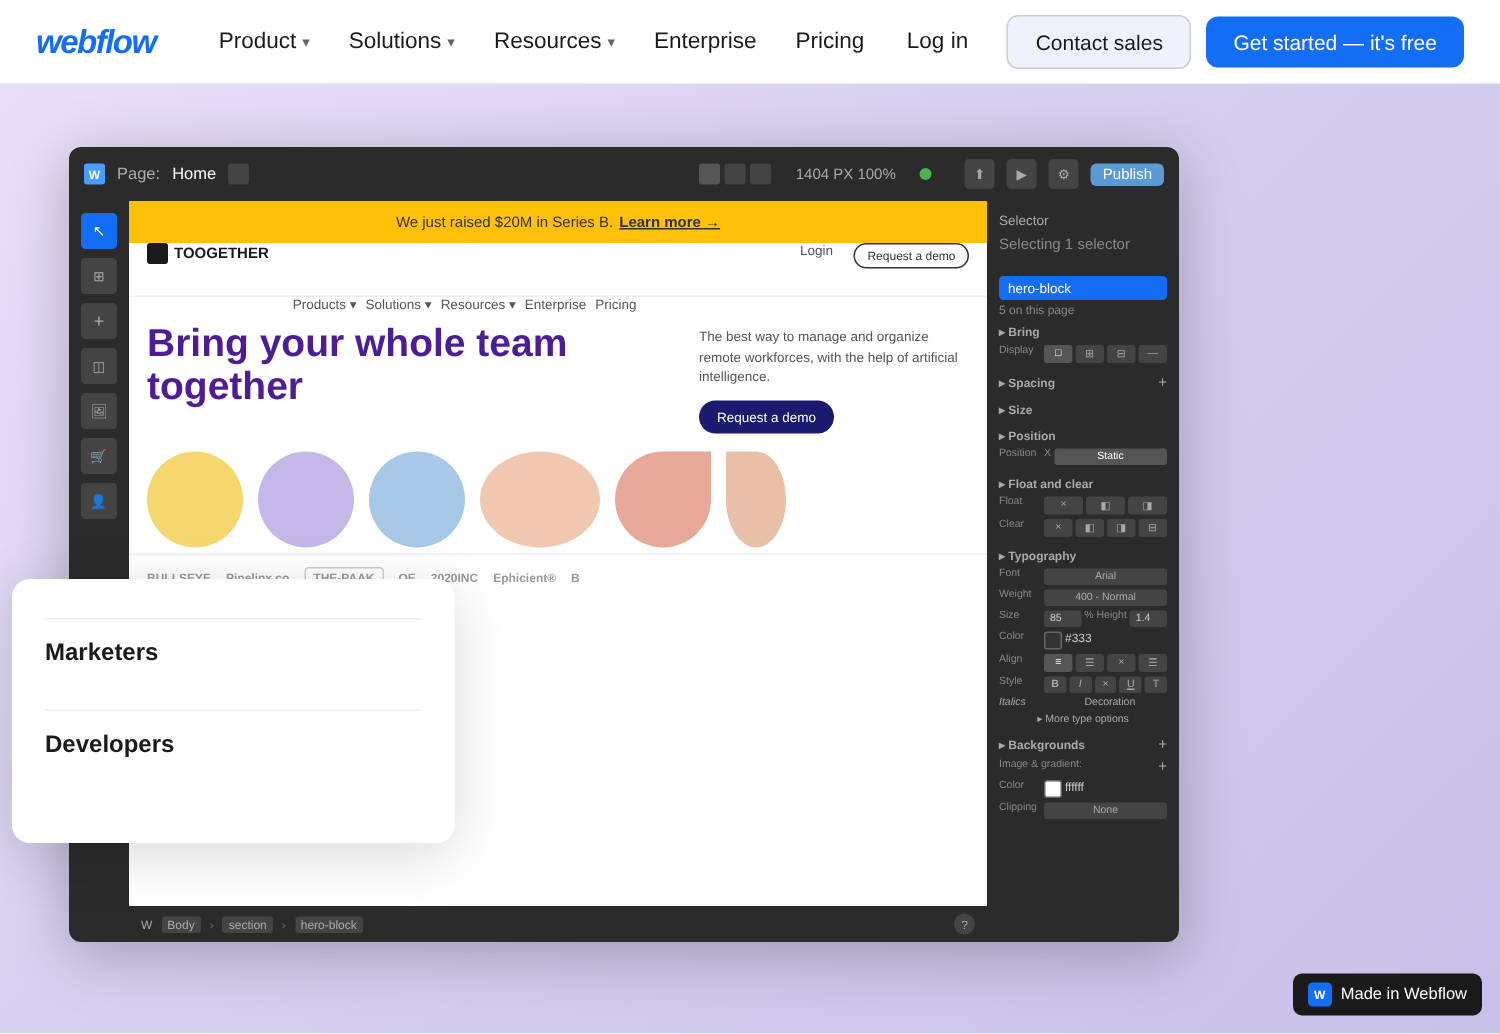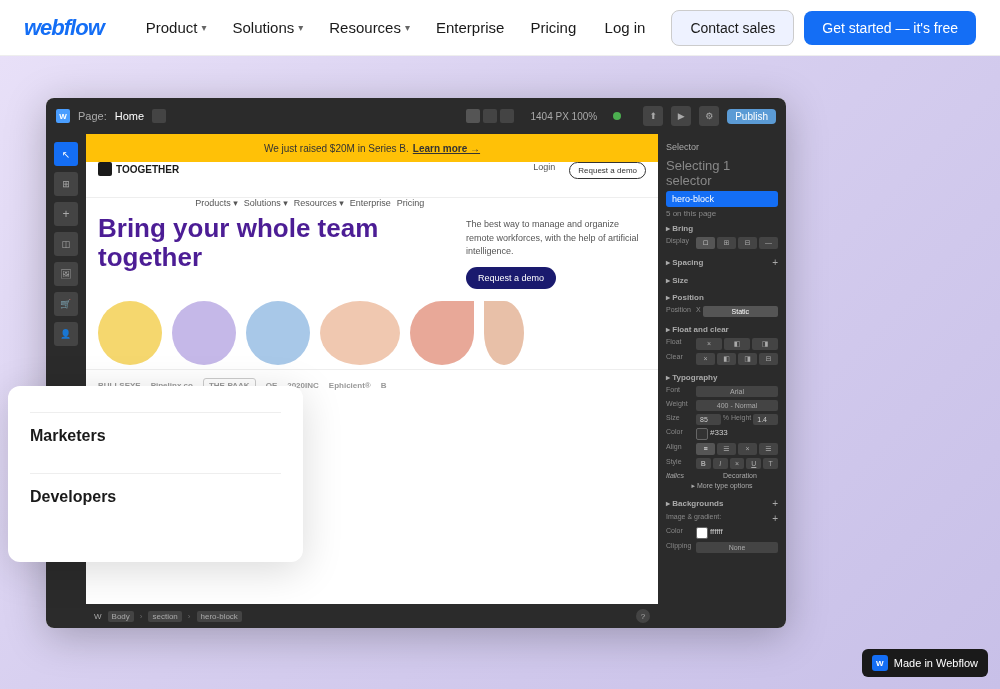--- a/index.html
+++ b/index.html
@@ -292,21 +292,21 @@
         <span class="site-brand bordered">THE-PAAK</span>
         <span class="site-brand">OE</span>
         <span class="site-brand">2020INC</span>
         <span class="site-brand">Ephicient®</span>
         <span class="site-brand">B</span>
       </div>
     </div>
 
     <div class="editor-sidebar-right">
       <div class="panel-title">Selector</div>
-      <div style="font-size:13px;color:#888;margin-bottom:3px;">Selecting 1 selector</div>
+      <div style="font-size:10px;color:#888;margin-bottom:15px;">Selecting 1 selector</div>
       <div class="panel-selector active">hero-block</div>
       <div class="panel-small">5 on this page</div>
 
       <div class="panel-section">
         <div class="panel-section-header">
           <span class="panel-section-title">▸ Bring</span>
         </div>
         <div class="panel-row">
           <span class="panel-label">Display</span>
           <div class="panel-btn active">□</div>

